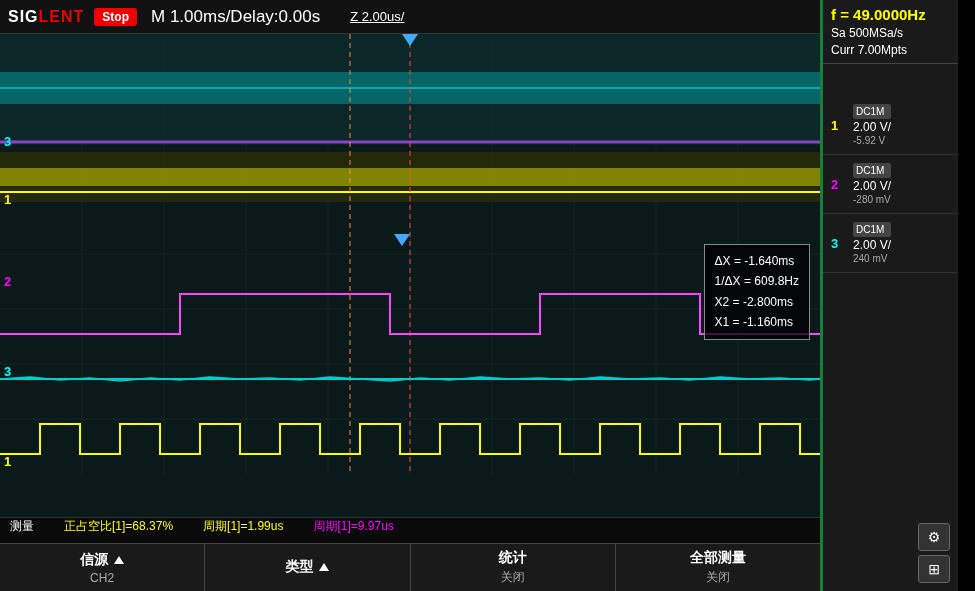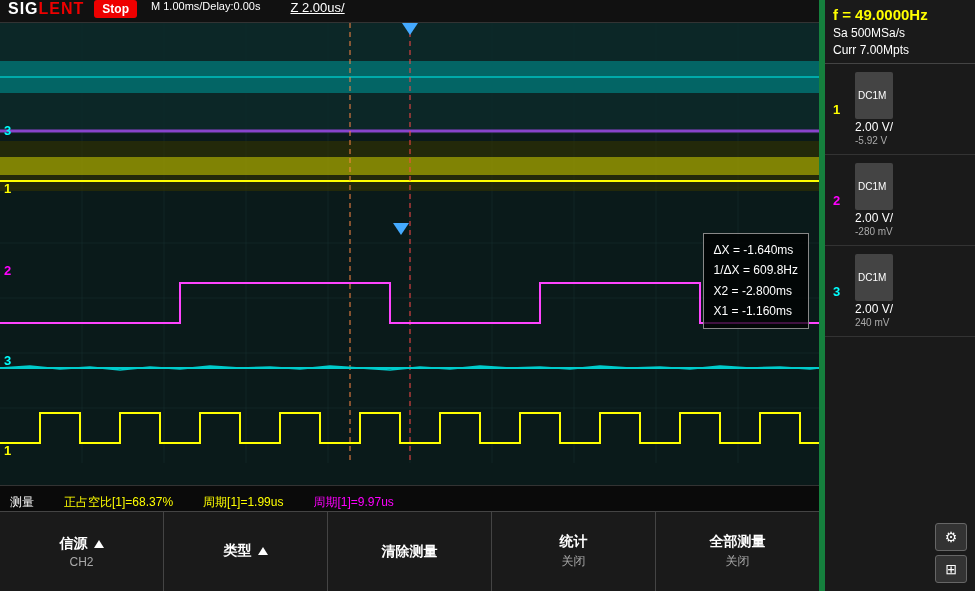--- a/index.html
+++ b/index.html
@@ -16,24 +16,24 @@
     .main-area {
       width: 820px;
       height: 591px;
       display: flex;
       flex-direction: column;
       background: #000;
     }
 
     
     .header-bar {
-      height: 23px;
+      height: 34px;
       background: #111;
       display: flex;
-      align-items: flex-start;
+      align-items: center;
       padding: 0 8px;
       gap: 10px;
       border-bottom: 1px solid #333;
       flex-shrink: 0;
     }
 
     .logo {
       color: #fff;
       font-weight: bold;
       font-size: 16px;
@@ -48,21 +48,21 @@
       background: #e00;
       color: #fff;
       font-size: 12px;
       font-weight: bold;
       padding: 2px 8px;
       border-radius: 3px;
     }
 
     .header-time {
       color: #fff;
-      font-size: 11px;
+      font-size: 17px;
       margin-left: 4px;
     }
 
     .header-zoom {
       color: #fff;
       font-size: 13px;
       margin-left: 20px;
       text-decoration: underline;
     }
 
@@ -133,21 +133,21 @@
     .ch-label.ch2 { top: 240px; color: #f0f; }
     .ch-label.ch3 { top: 140px; color: #0ff; }
     .ch-label.ch3b { top: 330px; color: #0ff; }
     .ch-label.ch1b { top: 420px; color: #ff0; }
 
     
     .meas-bar {
       height: 26px;
       background: #0a0a0a;
       display: flex;
-      align-items: flex-end;
+      align-items: flex-start;
       padding: 0 10px;
       gap: 30px;
       border-top: 1px solid #333;
       flex-shrink: 0;
     }
 
     .meas-label {
       color: #fff;
       font-size: 12px;
     }
@@ -157,21 +157,21 @@
       font-size: 12px;
     }
 
     .meas-value-magenta {
       color: #f0f;
       font-size: 12px;
     }
 
     
     .btn-bar {
-      height: 80px;
+      height: 48px;
       background: #1a1a1a;
       display: flex;
       align-items: stretch;
       border-top: 1px solid #444;
       flex-shrink: 0;
     }
 
     .btn-group {
       flex: 1;
       display: flex;
@@ -206,27 +206,28 @@
     .arrow-up {
       width: 0; height: 0;
       border-left: 5px solid transparent;
       border-right: 5px solid transparent;
       border-bottom: 8px solid #fff;
       display: inline-block;
     }
 
     
     .right-panel {
-      width: 156px;
+      width: 138px;
       height: 591px;
       background: #1a1a1a;
       display: flex;
       flex-direction: column;
-      border-left: 6px solid #15803d;
+      border-left: 3px solid #15803d;
       flex-shrink: 0;
+      gap: 32px;
     }
 
     .right-header {
       padding: 6px 8px;
       display: flex;
       flex-direction: column;
       gap: 3px;
       border-bottom: 1px solid #444;
     }
 
@@ -292,21 +293,21 @@
     }
 
     .ch-num.y { color: #ff0; }
     .ch-num.m { color: #f0f; }
     .ch-num.c { color: #0ff; }
 
     .dc1m-badge {
       background: #444;
       color: #fff;
       font-size: 10px;
-      padding: 18px 3px;
+      padding: 2px 3px;
       border-radius: 2px;
     }
 
     .ch-vdiv {
       color: #fff;
       font-size: 12px;
       text-align: center;
     }
 
     .ch-offset {
@@ -438,25 +439,20 @@
     </div>
 
     <div class="btn-group">
       <div class="btn-top">
         <span class="btn-label">类型</span>
         <span class="arrow-up"></span>
       </div>
       <span class="btn-sub"></span>
     </div>
 
-    <div class="btn-group">
-      <div class="btn-top">
-        <span class="btn-label">清除测量</span>
-      </div>
-    </div>
 
     <div class="btn-group">
       <div class="btn-top">
         <span class="btn-label">统计</span>
       </div>
       <span class="btn-sub">关闭</span>
     </div>
 
     <div class="btn-group">
       <div class="btn-top">

